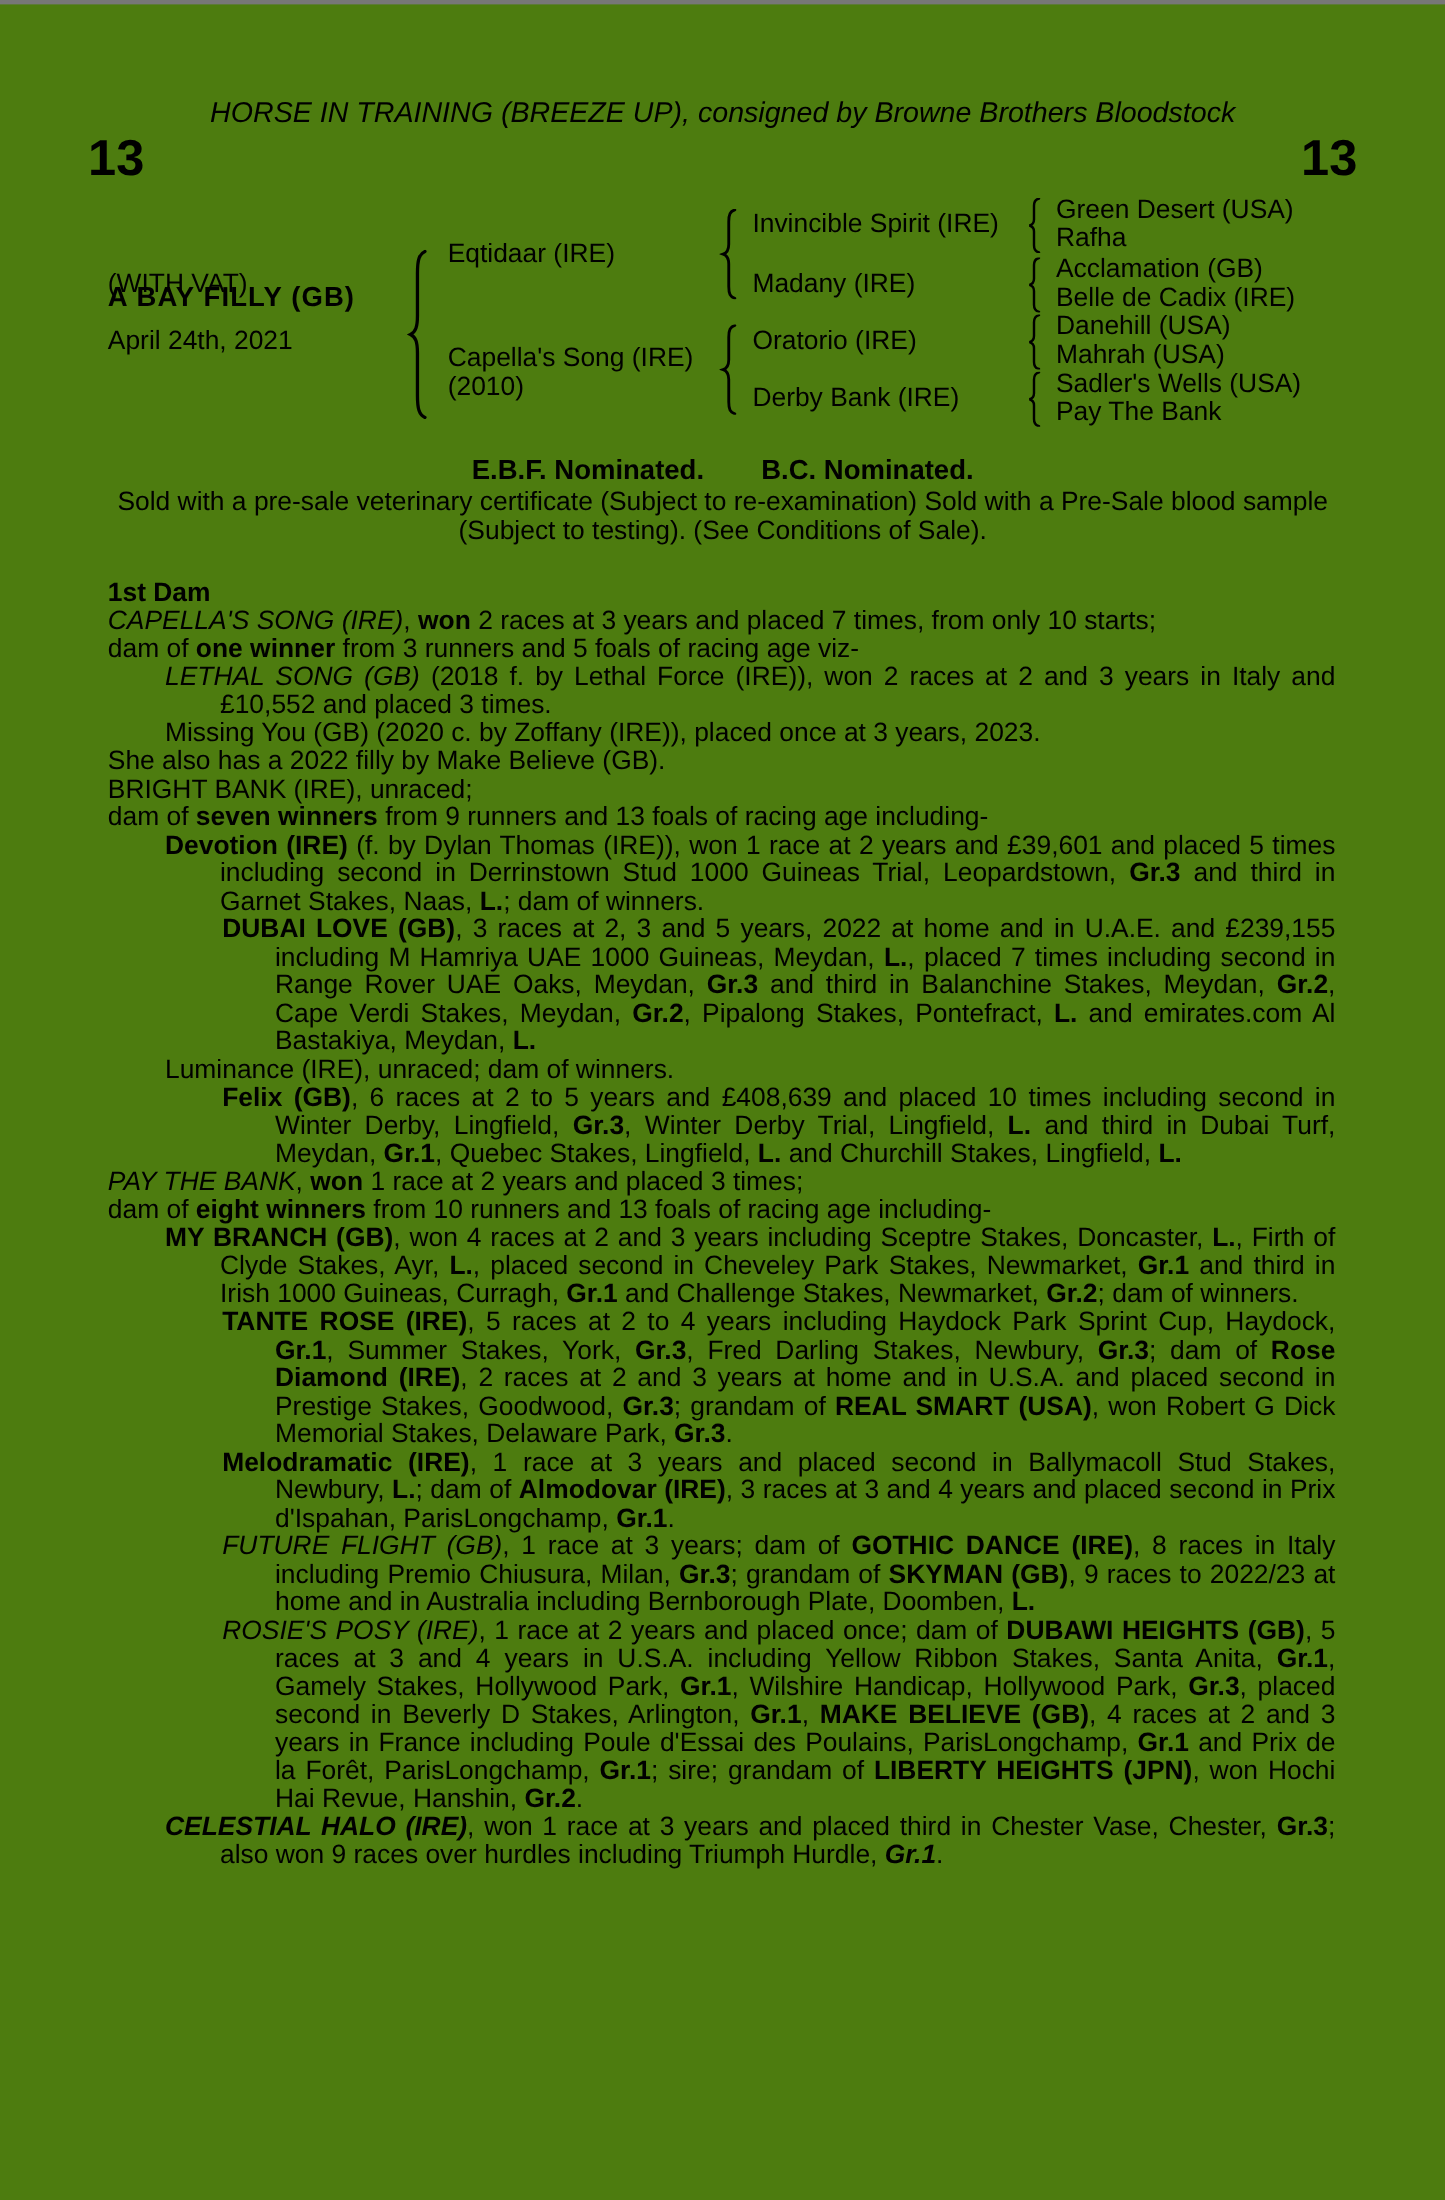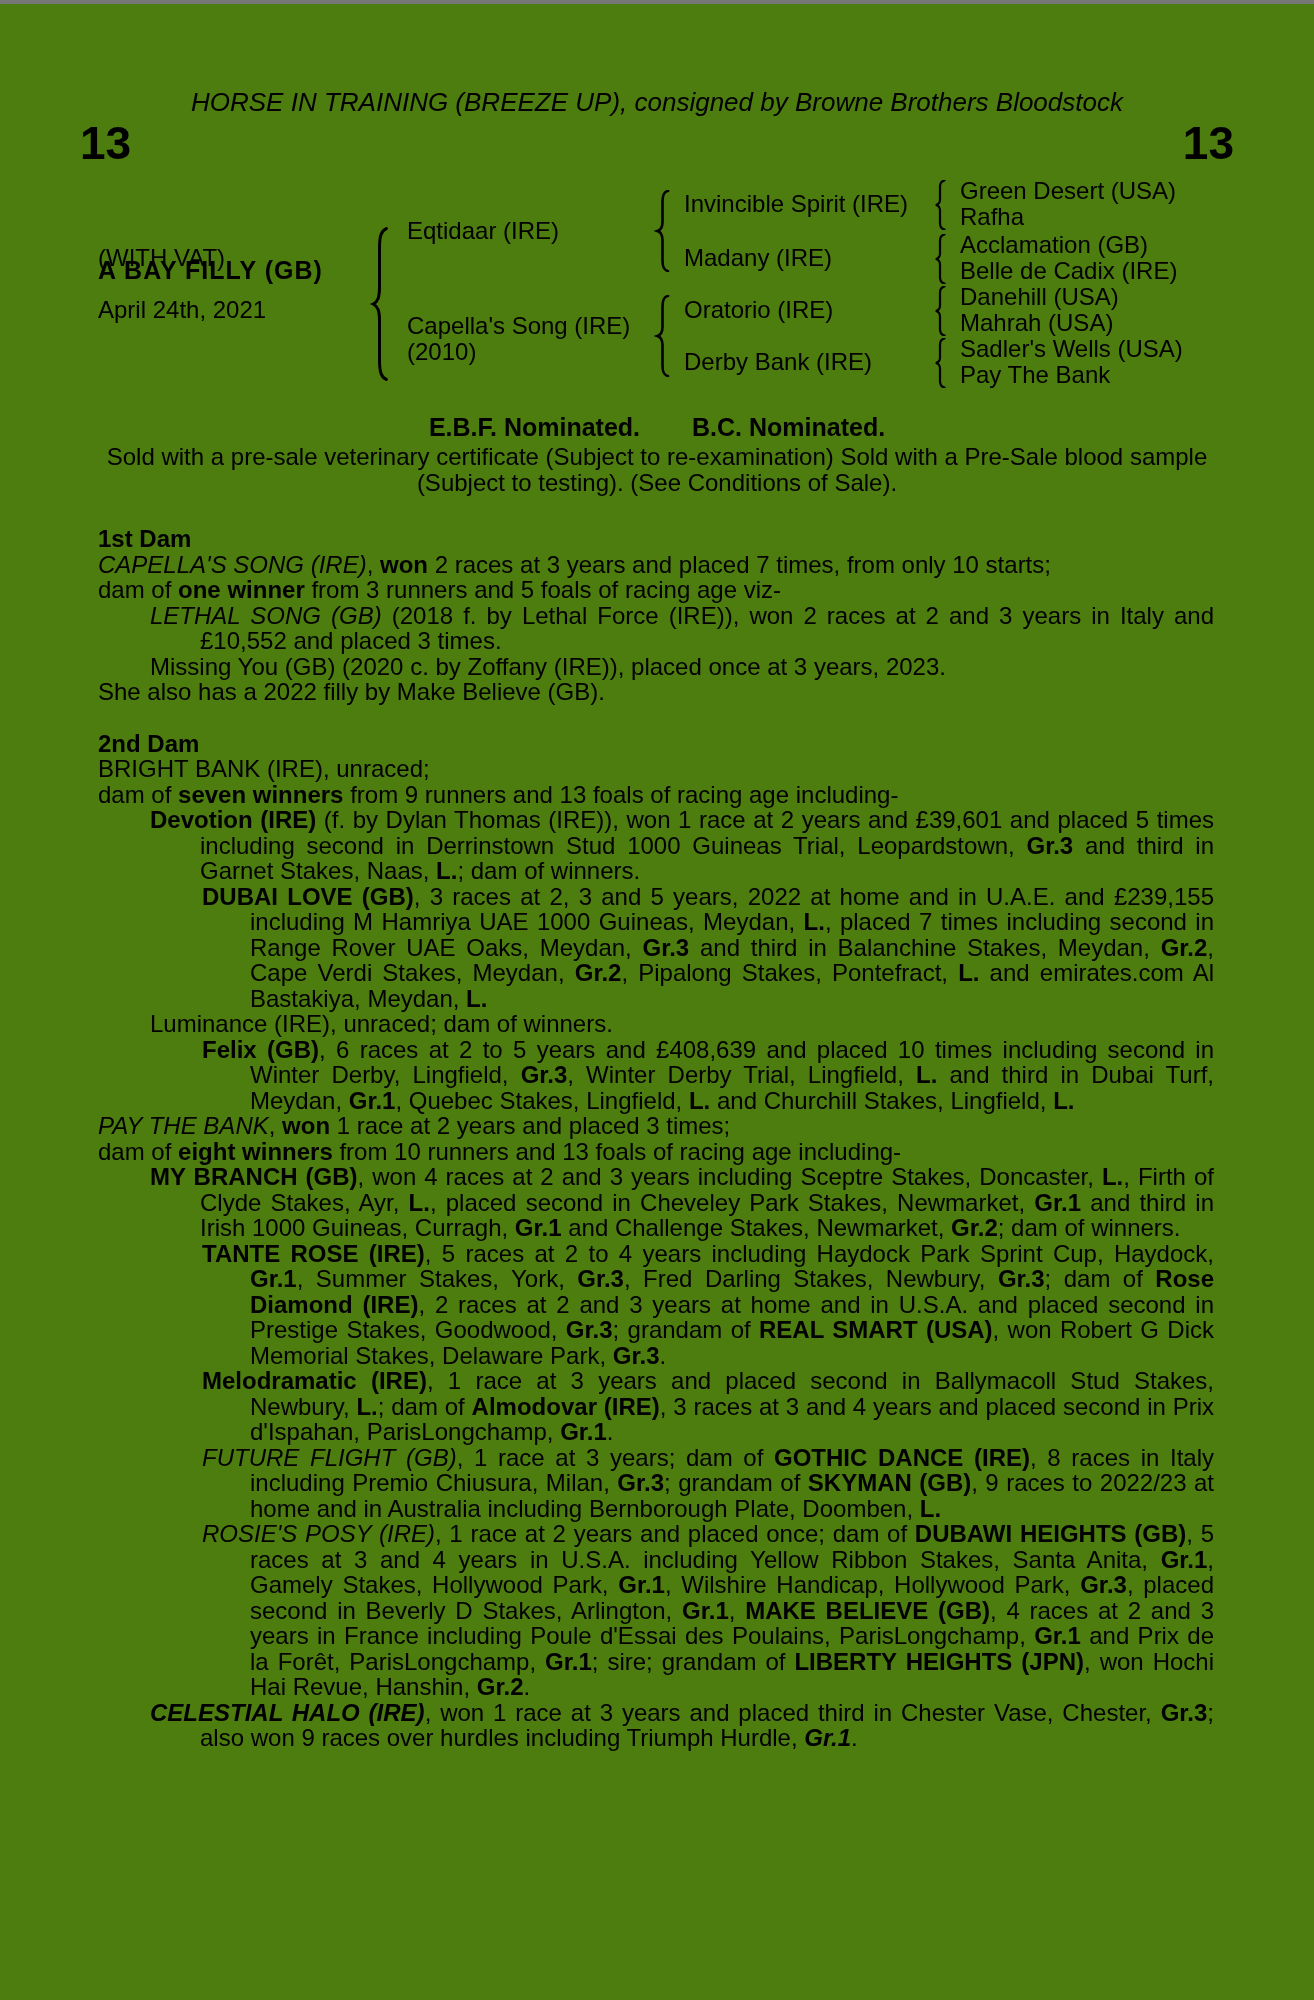--- a/index.html
+++ b/index.html
@@ -141,21 +141,20 @@
 
   <div class="conditions">Sold with a pre-sale veterinary certificate (Subject to re-examination) Sold with a Pre-Sale blood sample (Subject to testing). (See Conditions of Sale).</div>
 
   <div class="body-text" id="sections">
       <div class="sec-title">1st Dam</div>
       <div class="para ind0"><span class="i">CAPELLA'S SONG (IRE)</span><span>, </span><span class="b">won</span><span> 2 races at 3 years and placed 7 times, from only 10 starts;</span></div>
       <div class="para ind0"><span>dam of </span><span class="b">one winner</span><span> from 3 runners and 5 foals of racing age viz-</span></div>
       <div class="para ind1"><span class="i">LETHAL SONG (GB)</span><span> (2018 f. by Lethal Force (IRE)), won 2 races at 2 and 3 years in Italy and £10,552 and placed 3 times.</span></div>
       <div class="para ind1"><span>Missing You (GB) (2020 c. by Zoffany (IRE)), placed once at 3 years, 2023.</span></div>
       <div class="para ind0"><span>She also has a 2022 filly by Make Believe (GB).</span></div>
-      <div class="sec-title">2nd Dam</div>
       <div class="para ind0"><span>BRIGHT BANK (IRE), unraced;</span></div>
       <div class="para ind0"><span>dam of </span><span class="b">seven winners</span><span> from 9 runners and 13 foals of racing age including-</span></div>
       <div class="para ind1"><span class="b">Devotion (IRE)</span><span> (f. by Dylan Thomas (IRE)), won 1 race at 2 years and £39,601 and placed 5 times including second in Derrinstown Stud 1000 Guineas Trial, Leopardstown, </span><span class="b">Gr.3</span><span> and third in Garnet Stakes, Naas, </span><span class="b">L.</span><span>; dam of winners.</span></div>
       <div class="para ind2"><span class="b">DUBAI LOVE (GB)</span><span>, 3 races at 2, 3 and 5 years, 2022 at home and in U.A.E. and £239,155 including M Hamriya UAE 1000 Guineas, Meydan, </span><span class="b">L.</span><span>, placed 7 times including second in Range Rover UAE Oaks, Meydan, </span><span class="b">Gr.3</span><span> and third in Balanchine Stakes, Meydan, </span><span class="b">Gr.2</span><span>, Cape Verdi Stakes, Meydan, </span><span class="b">Gr.2</span><span>, Pipalong Stakes, Pontefract, </span><span class="b">L.</span><span> and emirates.com Al Bastakiya, Meydan, </span><span class="b">L.</span></div>
       <div class="para ind1"><span>Luminance (IRE), unraced; dam of winners.</span></div>
       <div class="para ind2"><span class="b">Felix (GB)</span><span>, 6 races at 2 to 5 years and £408,639 and placed 10 times including second in Winter Derby, Lingfield, </span><span class="b">Gr.3</span><span>, Winter Derby Trial, Lingfield, </span><span class="b">L.</span><span> and third in Dubai Turf, Meydan, </span><span class="b">Gr.1</span><span>, Quebec Stakes, Lingfield, </span><span class="b">L.</span><span> and Churchill Stakes, Lingfield, </span><span class="b">L.</span></div>
       <div class="para ind0"><span class="i">PAY THE BANK</span><span>, </span><span class="b">won</span><span> 1 race at 2 years and placed 3 times;</span></div>
       <div class="para ind0"><span>dam of </span><span class="b">eight winners</span><span> from 10 runners and 13 foals of racing age including-</span></div>
       <div class="para ind1"><span class="b">MY BRANCH (GB)</span><span>, won 4 races at 2 and 3 years including Sceptre Stakes, Doncaster, </span><span class="b">L.</span><span>, Firth of Clyde Stakes, Ayr, </span><span class="b">L.</span><span>, placed second in Cheveley Park Stakes, Newmarket, </span><span class="b">Gr.1</span><span> and third in Irish 1000 Guineas, Curragh, </span><span class="b">Gr.1</span><span> and Challenge Stakes, Newmarket, </span><span class="b">Gr.2</span><span>; dam of winners.</span></div>
       <div class="para ind2"><span class="b">TANTE ROSE (IRE)</span><span>, 5 races at 2 to 4 years including Haydock Park Sprint Cup, Haydock, </span><span class="b">Gr.1</span><span>, Summer Stakes, York, </span><span class="b">Gr.3</span><span>, Fred Darling Stakes, Newbury, </span><span class="b">Gr.3</span><span>; dam of </span><span class="b">Rose Diamond (IRE)</span><span>, 2 races at 2 and 3 years at home and in U.S.A. and placed second in Prestige Stakes, Goodwood, </span><span class="b">Gr.3</span><span>; grandam of </span><span class="b">REAL SMART (USA)</span><span>, won Robert G Dick Memorial Stakes, Delaware Park, </span><span class="b">Gr.3</span><span>.</span></div>

